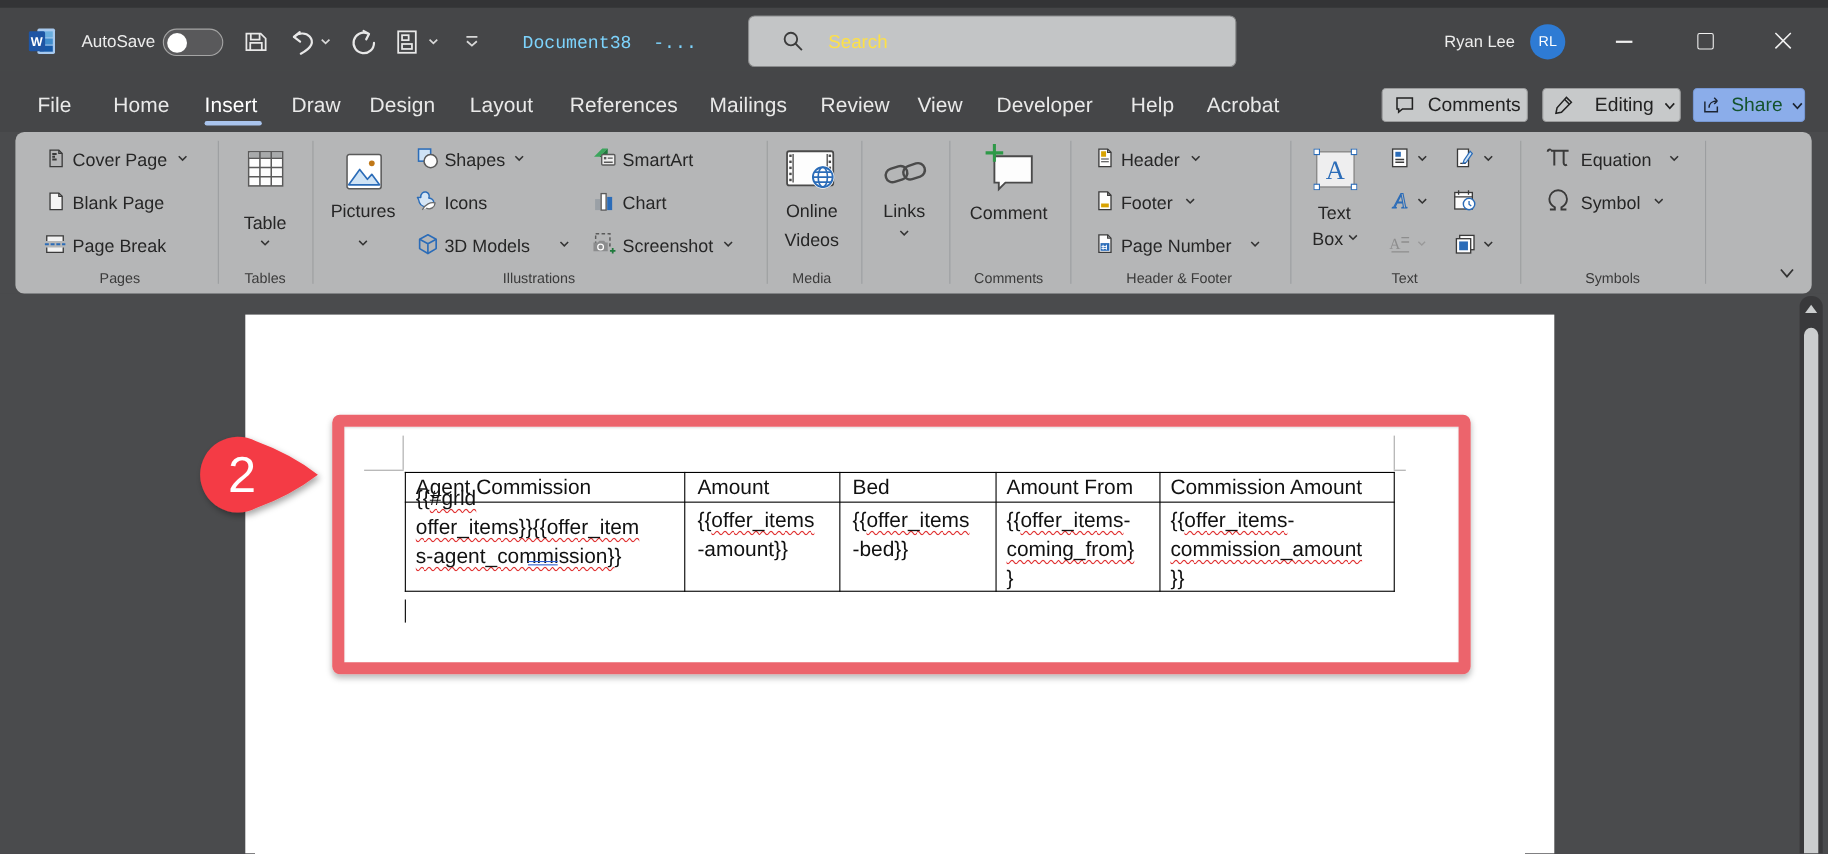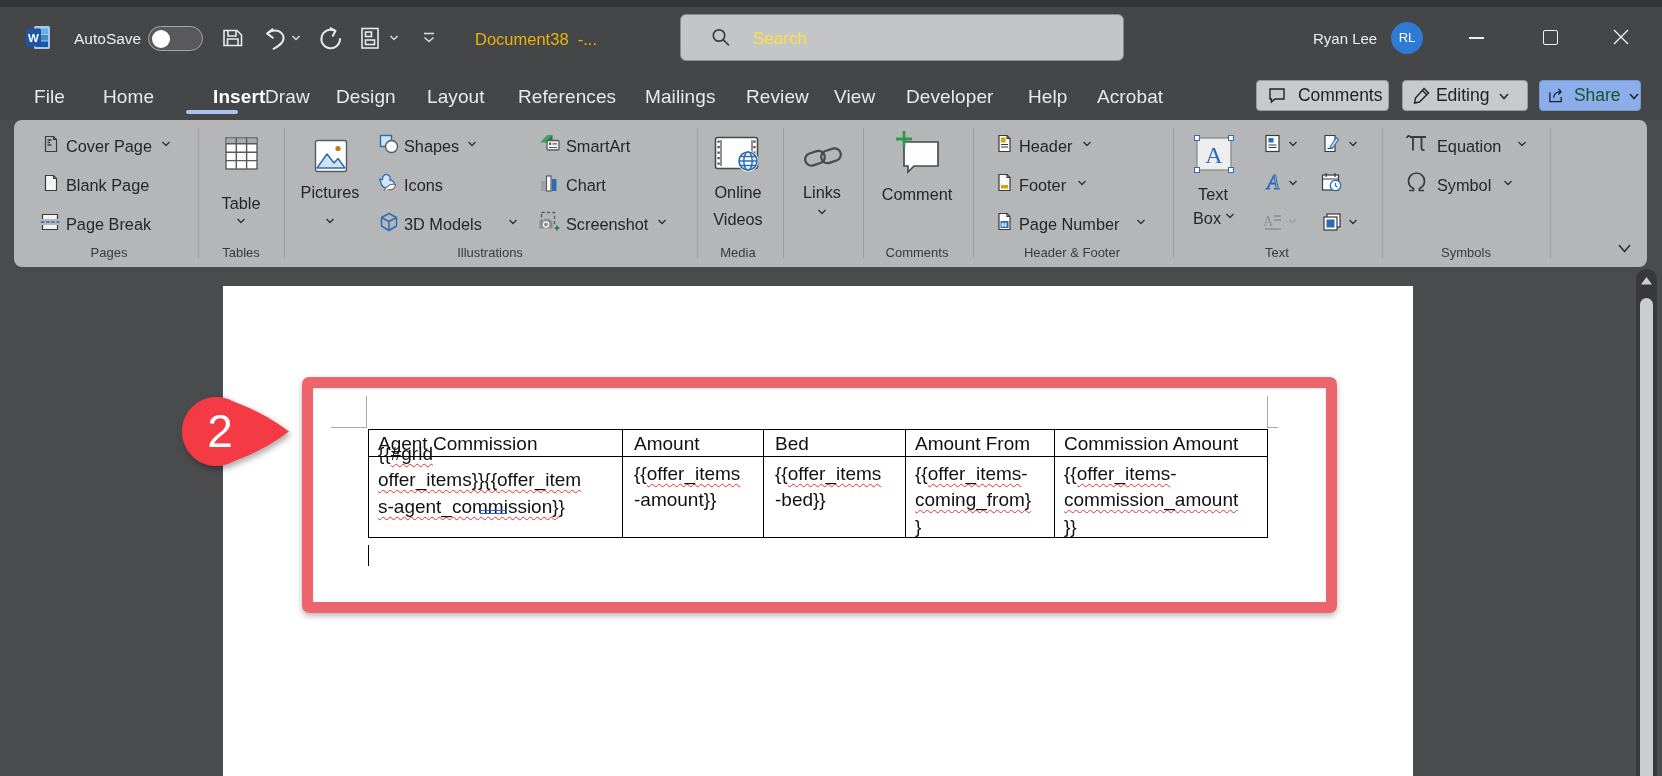--- a/index.html
+++ b/index.html
@@ -3,30 +3,30 @@
 <meta charset="utf-8">
 <style>
   html,body{margin:0;padding:0;}
   body{width:1662px;height:776px;overflow:hidden;position:relative;
        font-family:"Liberation Sans",sans-serif;background:#4a4b4d;}
   .abs{position:absolute;}
   
   #titlebar{left:0;top:0;width:1662px;height:64px;background:#454648;}
   #topedge{left:0;top:0;width:1662px;height:7px;background:#333436;}
   .tb-txt{color:#ededed;font-size:15.5px;line-height:1;}
-  #doctitle{color:#eab308;font-size:16.5px;}
+  #doctitle{color:#7dd3fc;font-size:16.5px;font-family:Liberation Mono, monospace;}
   #searchbox{left:680px;top:14px;width:444px;height:47px;background:#c3c5c6;
              border:1px solid #8a8b8c;border-radius:6px;box-sizing:border-box;}
   #searchtxt{color:#fde047;font-size:17px;}
   #avatar{left:1391px;top:22px;width:32px;height:32px;border-radius:50%;
           background:#2e7bd4;color:#fff;font-size:13px;text-align:center;line-height:32px;}
   
   #menurow{left:0;top:64px;width:1662px;height:56px;background:#454648;}
   .tab{color:#e9e9e9;font-size:19px;top:87px;line-height:1;letter-spacing:0.1px;}
-  #tab-insert{color:#ffffff;font-weight:700;margin-left:27px;}
+  #tab-insert{color:#ffffff;font-weight:400;}
   #ins-ul{left:186px;top:110px;width:52px;height:4px;background:#a9c4ee;border-radius:2px;}
   .hbtn{top:80px;height:31px;border-radius:4px;box-sizing:border-box;
         background:#c7c9ca;color:#222;font-size:17.5px;line-height:29px;border:1px solid #9a9b9c;}
   
   #ribbon{left:14px;top:120px;width:1633px;height:147px;background:#b5b6b7;border-radius:8px;}
   .sep{top:128px;width:1px;height:130px;background:#9c9ea0;}
   .glabel{top:246px;font-size:13px;color:#3a3a3a;line-height:1;width:200px;margin-left:-100px;text-align:center;}
   .rtxt{font-size:16.3px;color:#262626;line-height:1;}
   .rbig{font-size:16.3px;color:#262626;line-height:1;text-align:center;width:120px;margin-left:-60px;}
   svg{display:block;}
@@ -137,21 +137,21 @@
     <svg style="display:inline-block;vertical-align:-3px;margin-left:11px" width="18" height="17" viewBox="0 0 18 17" fill="none" stroke="#222" stroke-width="1.4">
       <path d="M2 2 h14 v10 h-9 l-3.5 3 v-3 h-1.5 z"></path>
     </svg>
     <span style="margin-left:7px">Comments</span>
   </div>
   <div class="abs hbtn" style="left:1402px;width:126px;">
     <svg style="display:inline-block;vertical-align:-3px;margin-left:10px" width="18" height="18" viewBox="0 0 18 18" fill="none" stroke="#222" stroke-width="1.4">
       <path d="M11 2.5 l4.5 4.5 -9 9 -5 1 1-5 z"></path>
       <path d="M9.5 4.5 l4 4"></path>
     </svg>
-    <span style="margin-left:0">Editing</span>
+    <span style="margin-left:14px">Editing</span>
     <svg style="display:inline-block;vertical-align:1px;margin-left:5px" width="10" height="7" viewBox="0 0 10 7" fill="none" stroke="#222" stroke-width="1.5">
       <path d="M1 1 L5 5.5 L9 1"></path>
     </svg>
   </div>
   <div class="abs hbtn" style="left:1539px;width:102px;background:#8badea;border-color:#7697d2;">
     <svg style="display:inline-block;vertical-align:-3px;margin-left:8px" width="17" height="17" viewBox="0 0 18 17" fill="none" stroke="#1c2533" stroke-width="1.4">
       <path d="M2 5 v10 h12 v-5"></path>
       <path d="M6 11 c0-4 3-6.5 8-6.5 m0 0 l-3-3 m3 3 l-3 3"></path>
     </svg>
     <span style="margin-left:4px;color:#14532d">Share</span>

